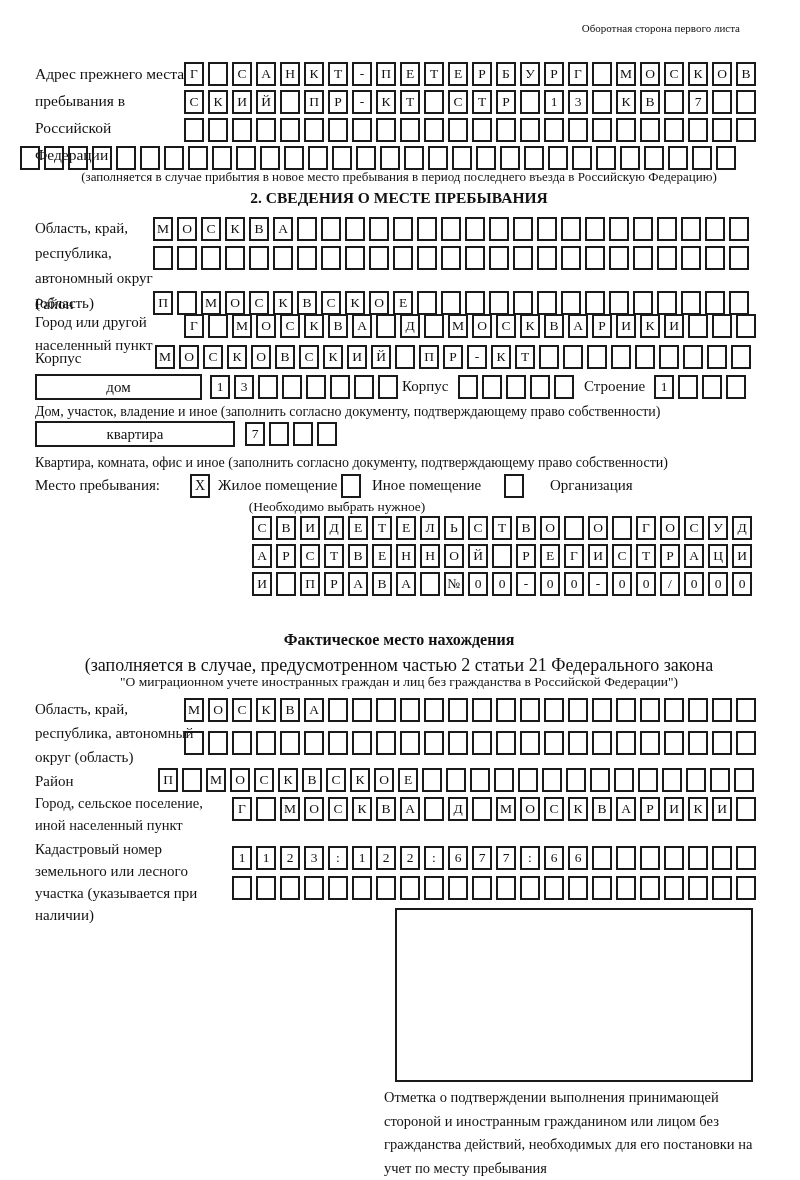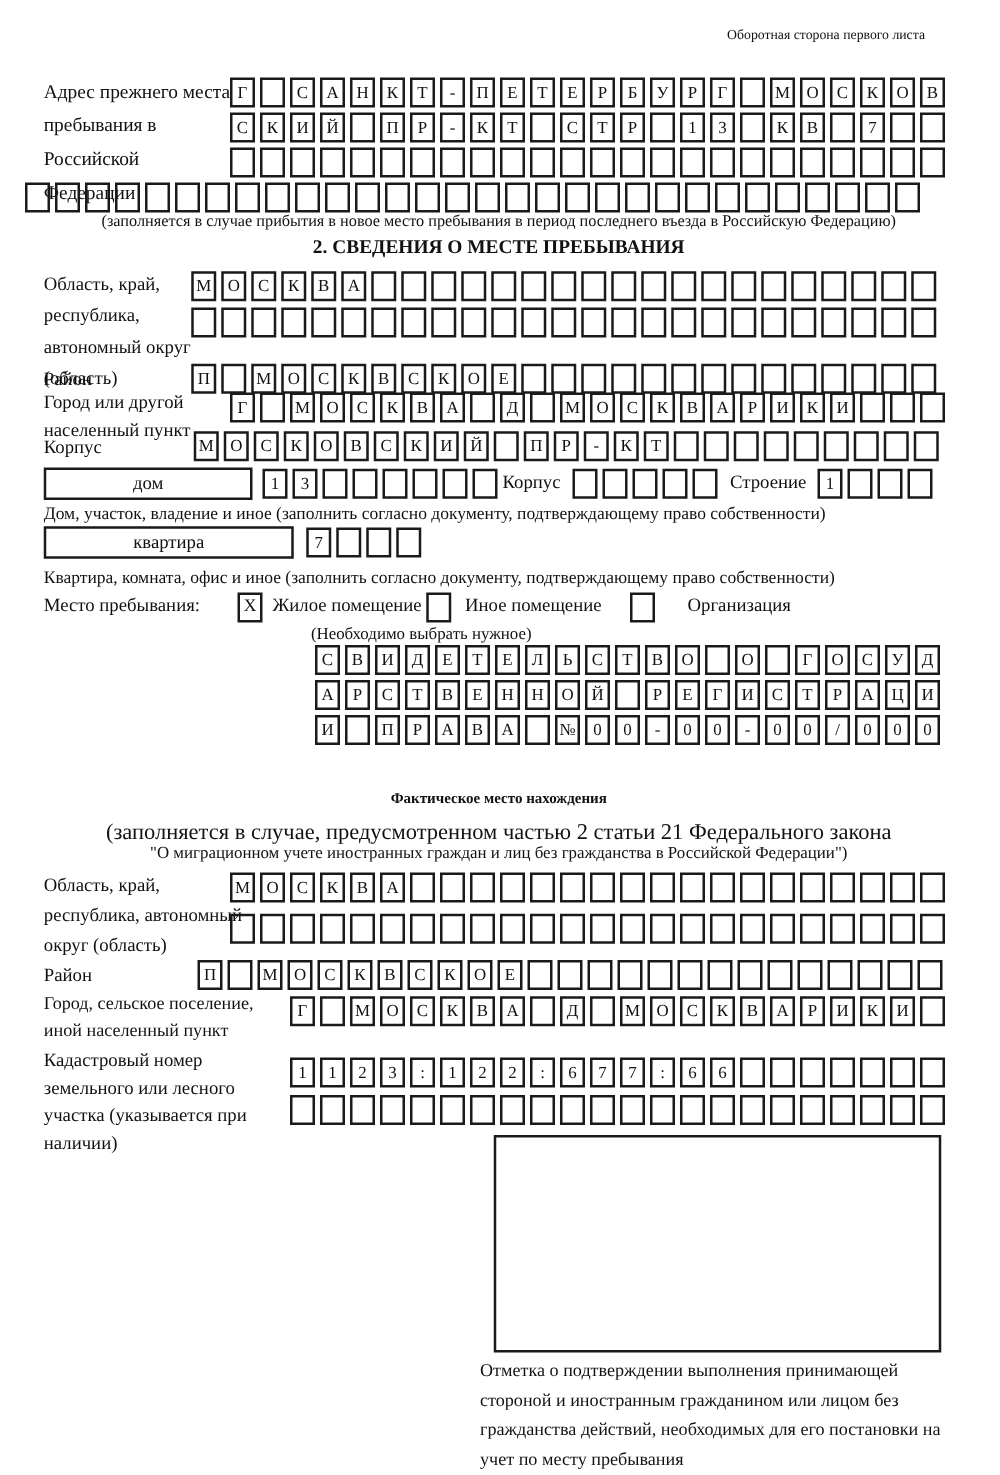--- a/index.html
+++ b/index.html
@@ -397,21 +397,21 @@
       <span class="cell">0</span>
       <span class="cell">-</span>
       <span class="cell">0</span>
       <span class="cell">0</span>
       <span class="cell">/</span>
       <span class="cell">0</span>
       <span class="cell">0</span>
       <span class="cell">0</span>
     </div>
 
-  <div class="sec-title" style="top:631px;font-size:12px">Фактическое место нахождения</div>
+  <div class="sec-title" style="top:631px;font-size:16px">Фактическое место нахождения</div>
   <div class="cap center" style="top:655px;font-size:18px">(заполняется в случае, предусмотренном частью 2 статьи 21 Федерального закона</div>
   <div class="cap center" style="top:674px;font-size:13.5px">"О миграционном учете иностранных граждан и лиц без гражданства в Российской Федерации")</div>
 
   <div class="lbl" style="left:35px;top:697px;width:160px;line-height:24px">Область, край, республика, автономный округ (область)</div>
   <div class="cells" style="left:184px;top:698px">
       <span class="cell">М</span>
       <span class="cell">О</span>
       <span class="cell">С</span>
       <span class="cell">К</span>
       <span class="cell">В</span>

